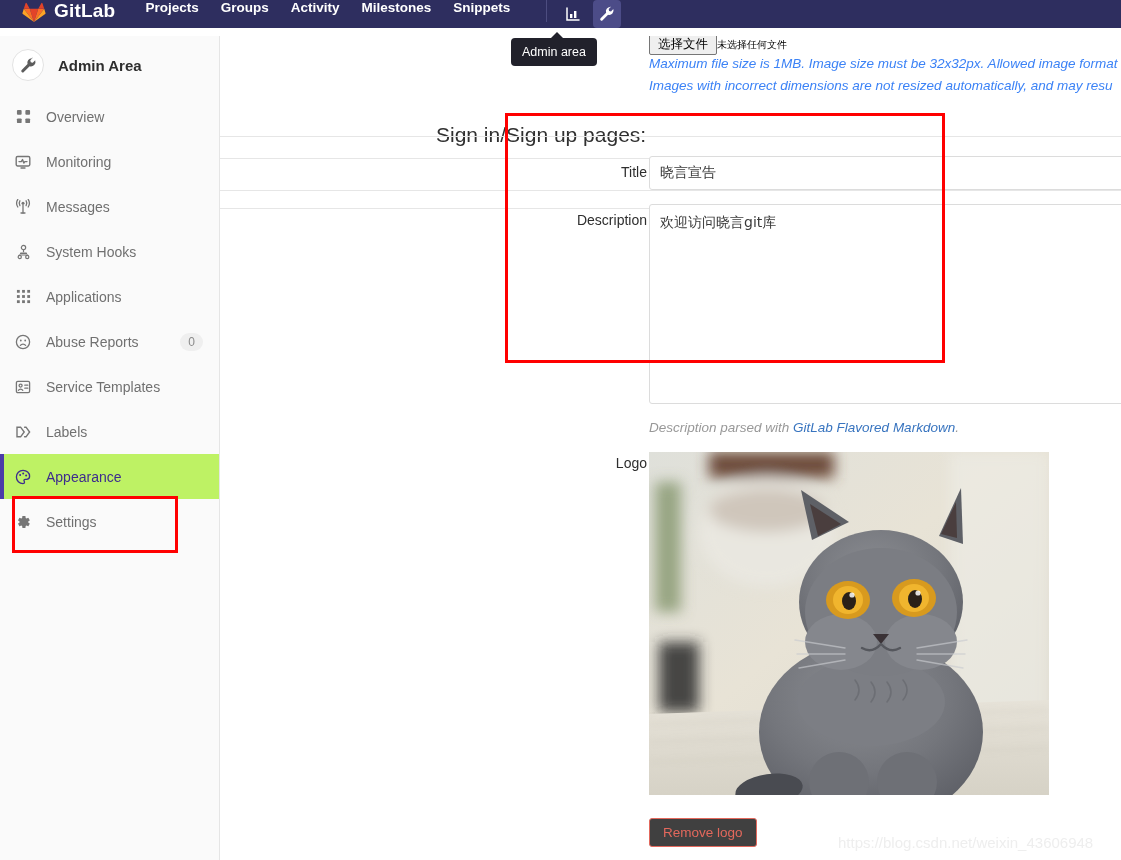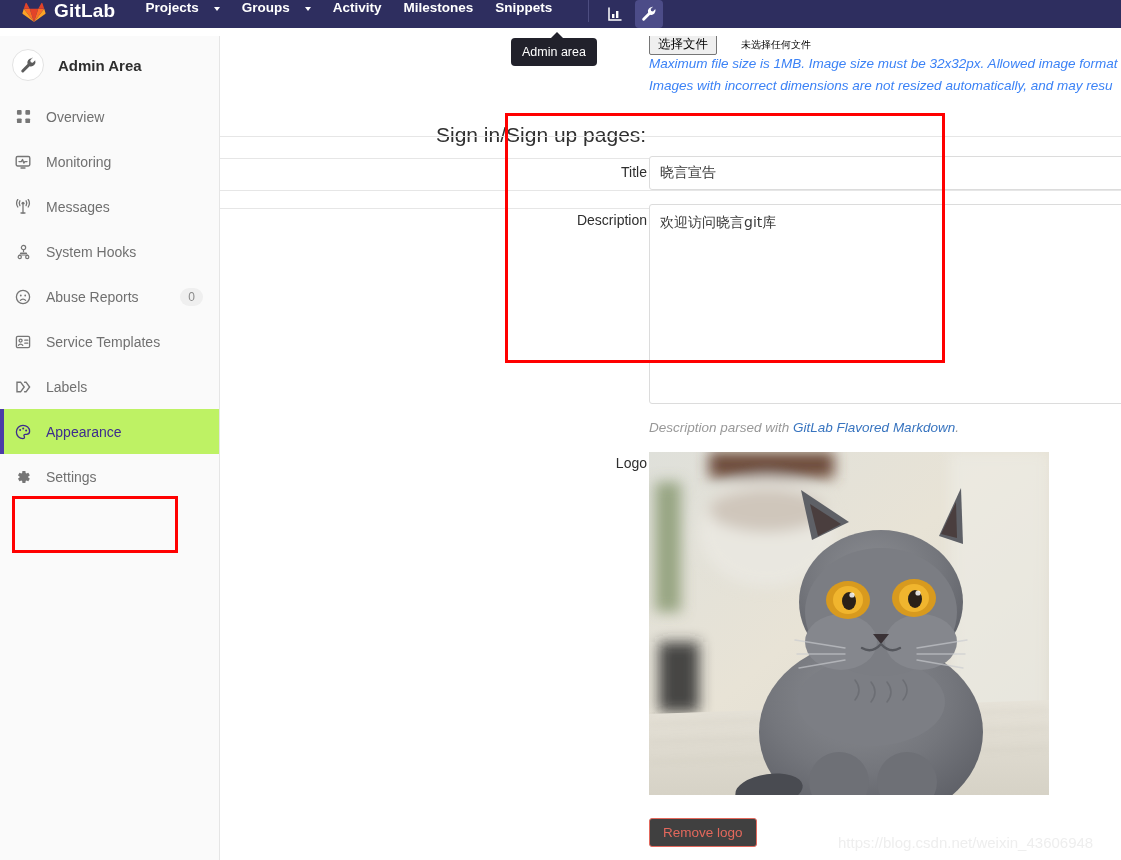--- a/index.html
+++ b/index.html
@@ -25,21 +25,21 @@
     margin-left: 22px; margin-right: 30px;
   }
   #brand .tanuki { width: 24px; height: 22px; margin-right: 8px; }
   #brand .wordmark {
     color: #ffffff; font-size: 19px; font-weight: 700; letter-spacing: .2px;
   }
   .nav-link {
     color: #ffffff; font-size: 13.5px; font-weight: 700;
     text-decoration: none; margin-right: 22px;
     display: flex; align-items: center; gap: 15px;
-    cursor: pointer; white-space: nowrap;
+    cursor: pointer; white-space: nowrap; flex-direction: column;
   }
   .caret {
     width: 0; height: 0;
     border-left: 3.5px solid transparent;
     border-right: 3.5px solid transparent;
     border-top: 4px solid #ffffff;
     display: inline-block; margin-top: 2px;
   }
   #nav-divider {
     width: 1px; height: 22px; background: #4d4d80; margin: 0 12px 0 14px;
@@ -126,21 +126,21 @@
 
   .fav-row {
     position: absolute; top: 0px; left: 0px; width: 901px; height: 78px;
   }
   .fav-label {
     position: absolute; left: 305px; top: 2px;
     font-size: 14px; color: #2e2e2e; text-align: right; width: 60px;
   }
   .file-input {
     position: absolute; left: 429px; top: -2px;
-    display: flex; align-items: center; gap: 24px;
+    display: flex; align-items: center; gap: 0;
   }
   .file-btn {
     border: 1px solid #767676; background: #efefef;
     font-size: 12.5px; color: #000; padding: 1px 8px; border-radius: 2px;
     cursor: pointer; font-family: "DejaVu Sans", sans-serif;
   }
   .file-none { font-size: 10px; color: #000; font-family: "DejaVu Sans", sans-serif; }
 
   .help-line {
     position: absolute; left: 429px;
@@ -311,20 +311,36 @@
         <circle cx="8" cy="3.3" r="2.3"></circle>
         <path d="M8 5.6v2.1M3.6 11.2h8.8" stroke-linecap="round"></path>
         <path d="M5.2 8.6h5.6a1 1 0 0 1 1 1v.6H4.2v-.6a1 1 0 0 1 1-1z" fill="#767676" stroke="none"></path>
         <circle cx="4" cy="13.4" r="1.7"></circle>
           <circle cx="12" cy="13.4" r="1.7"></circle>
       </svg>
     </span>
     <span>System Hooks</span>
   </a>
 
+  <a class="side-item">
+    <span class="s-ico">
+      <svg width="15" height="15" viewBox="0 0 16 16" fill="#767676">
+        <rect x="1" y="1" width="3" height="3"></rect>
+          <rect x="6.5" y="1" width="3" height="3"></rect>
+          <rect x="12" y="1" width="3" height="3"></rect>
+        <rect x="1" y="6.5" width="3" height="3"></rect>
+          <rect x="6.5" y="6.5" width="3" height="3"></rect>
+          <rect x="12" y="6.5" width="3" height="3"></rect>
+        <rect x="1" y="12" width="3" height="3"></rect>
+          <rect x="6.5" y="12" width="3" height="3"></rect>
+          <rect x="12" y="12" width="3" height="3"></rect>
+      </svg>
+    </span>
+    <span>Applications</span>
+  </a>
 
   <a class="side-item">
     <span class="s-ico">
       <svg width="16" height="16" viewBox="0 0 16 16" fill="none" stroke="#767676" stroke-width="1.3">
         <circle cx="8" cy="8" r="6.6"></circle>
         <circle cx="5.8" cy="6.5" r=".9" fill="#767676" stroke="none"></circle>
         <circle cx="10.2" cy="6.5" r=".9" fill="#767676" stroke="none"></circle>
         <path d="M5.4 11.3a3.3 3.3 0 0 1 5.2 0" stroke-linecap="round"></path>
       </svg>
     </span>

